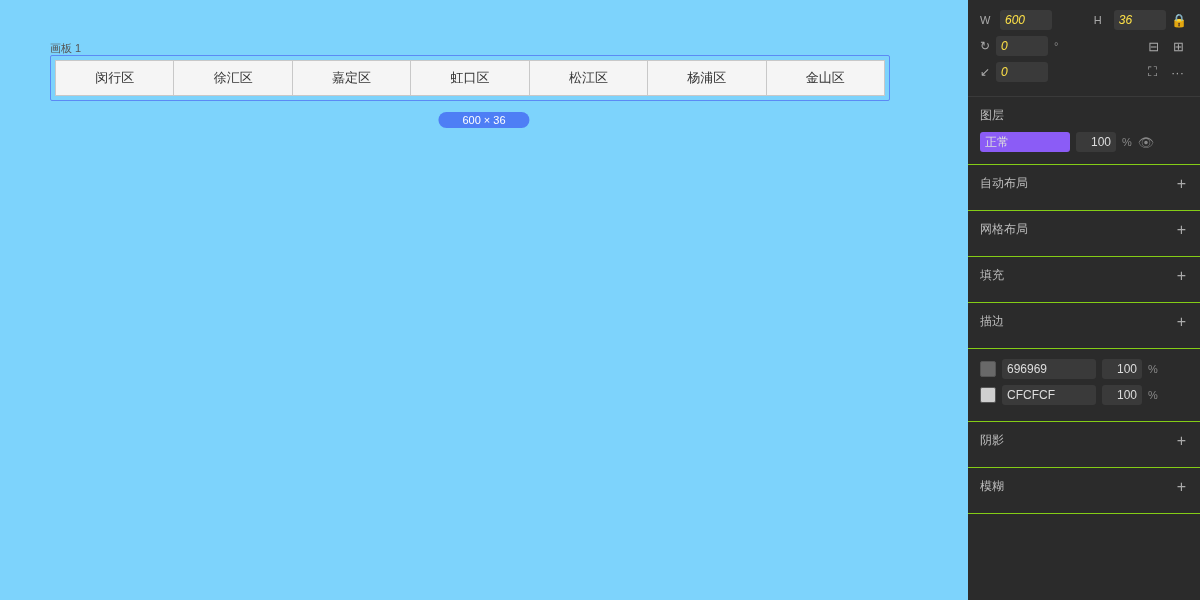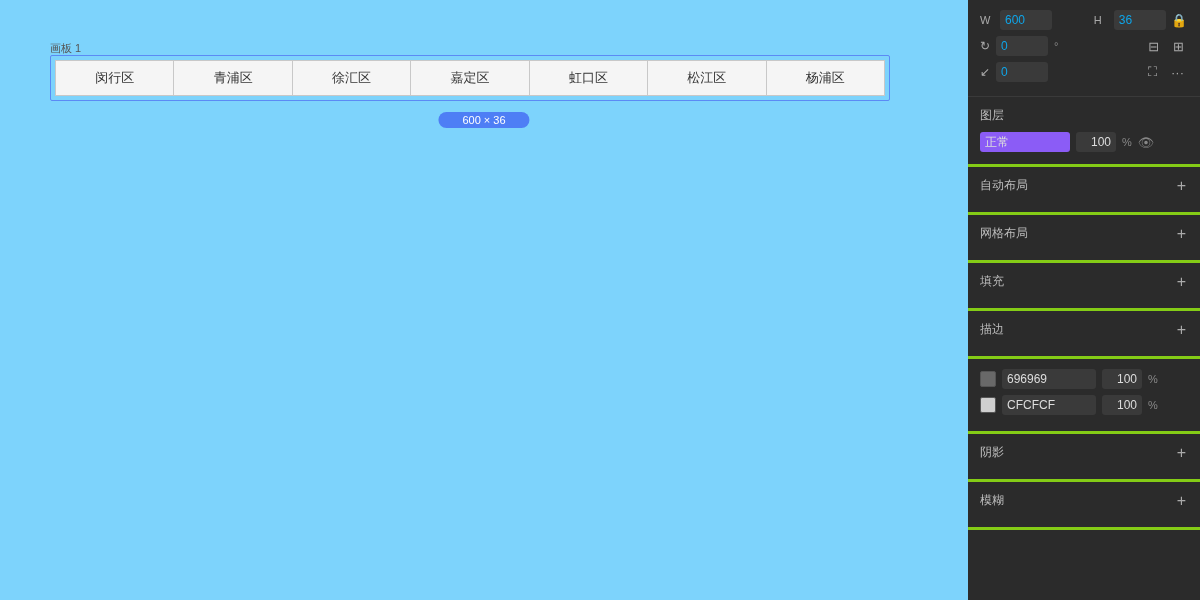--- a/index.html
+++ b/index.html
@@ -97,25 +97,26 @@
     .rp-label {
       color: #aaa;
       width: 14px;
       font-size: 11px;
     }
 
     .rp-input {
       background: #3a3a3a;
       border: none;
       border-radius: 3px;
-      color: #0ea5e9;
+      color: #fde047;
       font-size: 12px;
       padding: 3px 5px;
       width: 52px;
       text-align: left;
+      font-style: italic;
     }
 
     .rp-unit {
       color: #888;
       font-size: 11px;
     }
 
     .rp-icon-btn {
       background: none;
       border: none;
@@ -126,21 +127,21 @@
     }
 
     .lock-icon {
       margin-left: auto;
       color: #888;
       font-size: 13px;
     }
 
     .rp-section {
       padding: 10px 12px;
-      border-bottom: 3px solid #84cc16;
+      border-bottom: 1px solid #84cc16;
     }
 
     .rp-section-header {
       display: flex;
       align-items: center;
       justify-content: space-between;
       color: #bbb;
       font-size: 12px;
       margin-bottom: 8px;
     }
@@ -234,26 +235,26 @@
 </head>
 <body>
 
 <div id="canvas-area">
 
   <span class="panel-label">画板 1</span>
 
   <div class="frame-container">
     <div class="tabs-row" id="tabs-row">
         <div class="tab-item">闵行区</div>
-        <div class="tab-item">青浦区</div>
         <div class="tab-item">徐汇区</div>
         <div class="tab-item">嘉定区</div>
         <div class="tab-item">虹口区</div>
         <div class="tab-item">松江区</div>
         <div class="tab-item">杨浦区</div>
+        <div class="tab-item">金山区</div>
       </div>
   </div>
 
   <div class="size-badge">600 × 36</div>
 
 </div>
 
 <div id="right-panel">
 
   <div class="rp-top">

